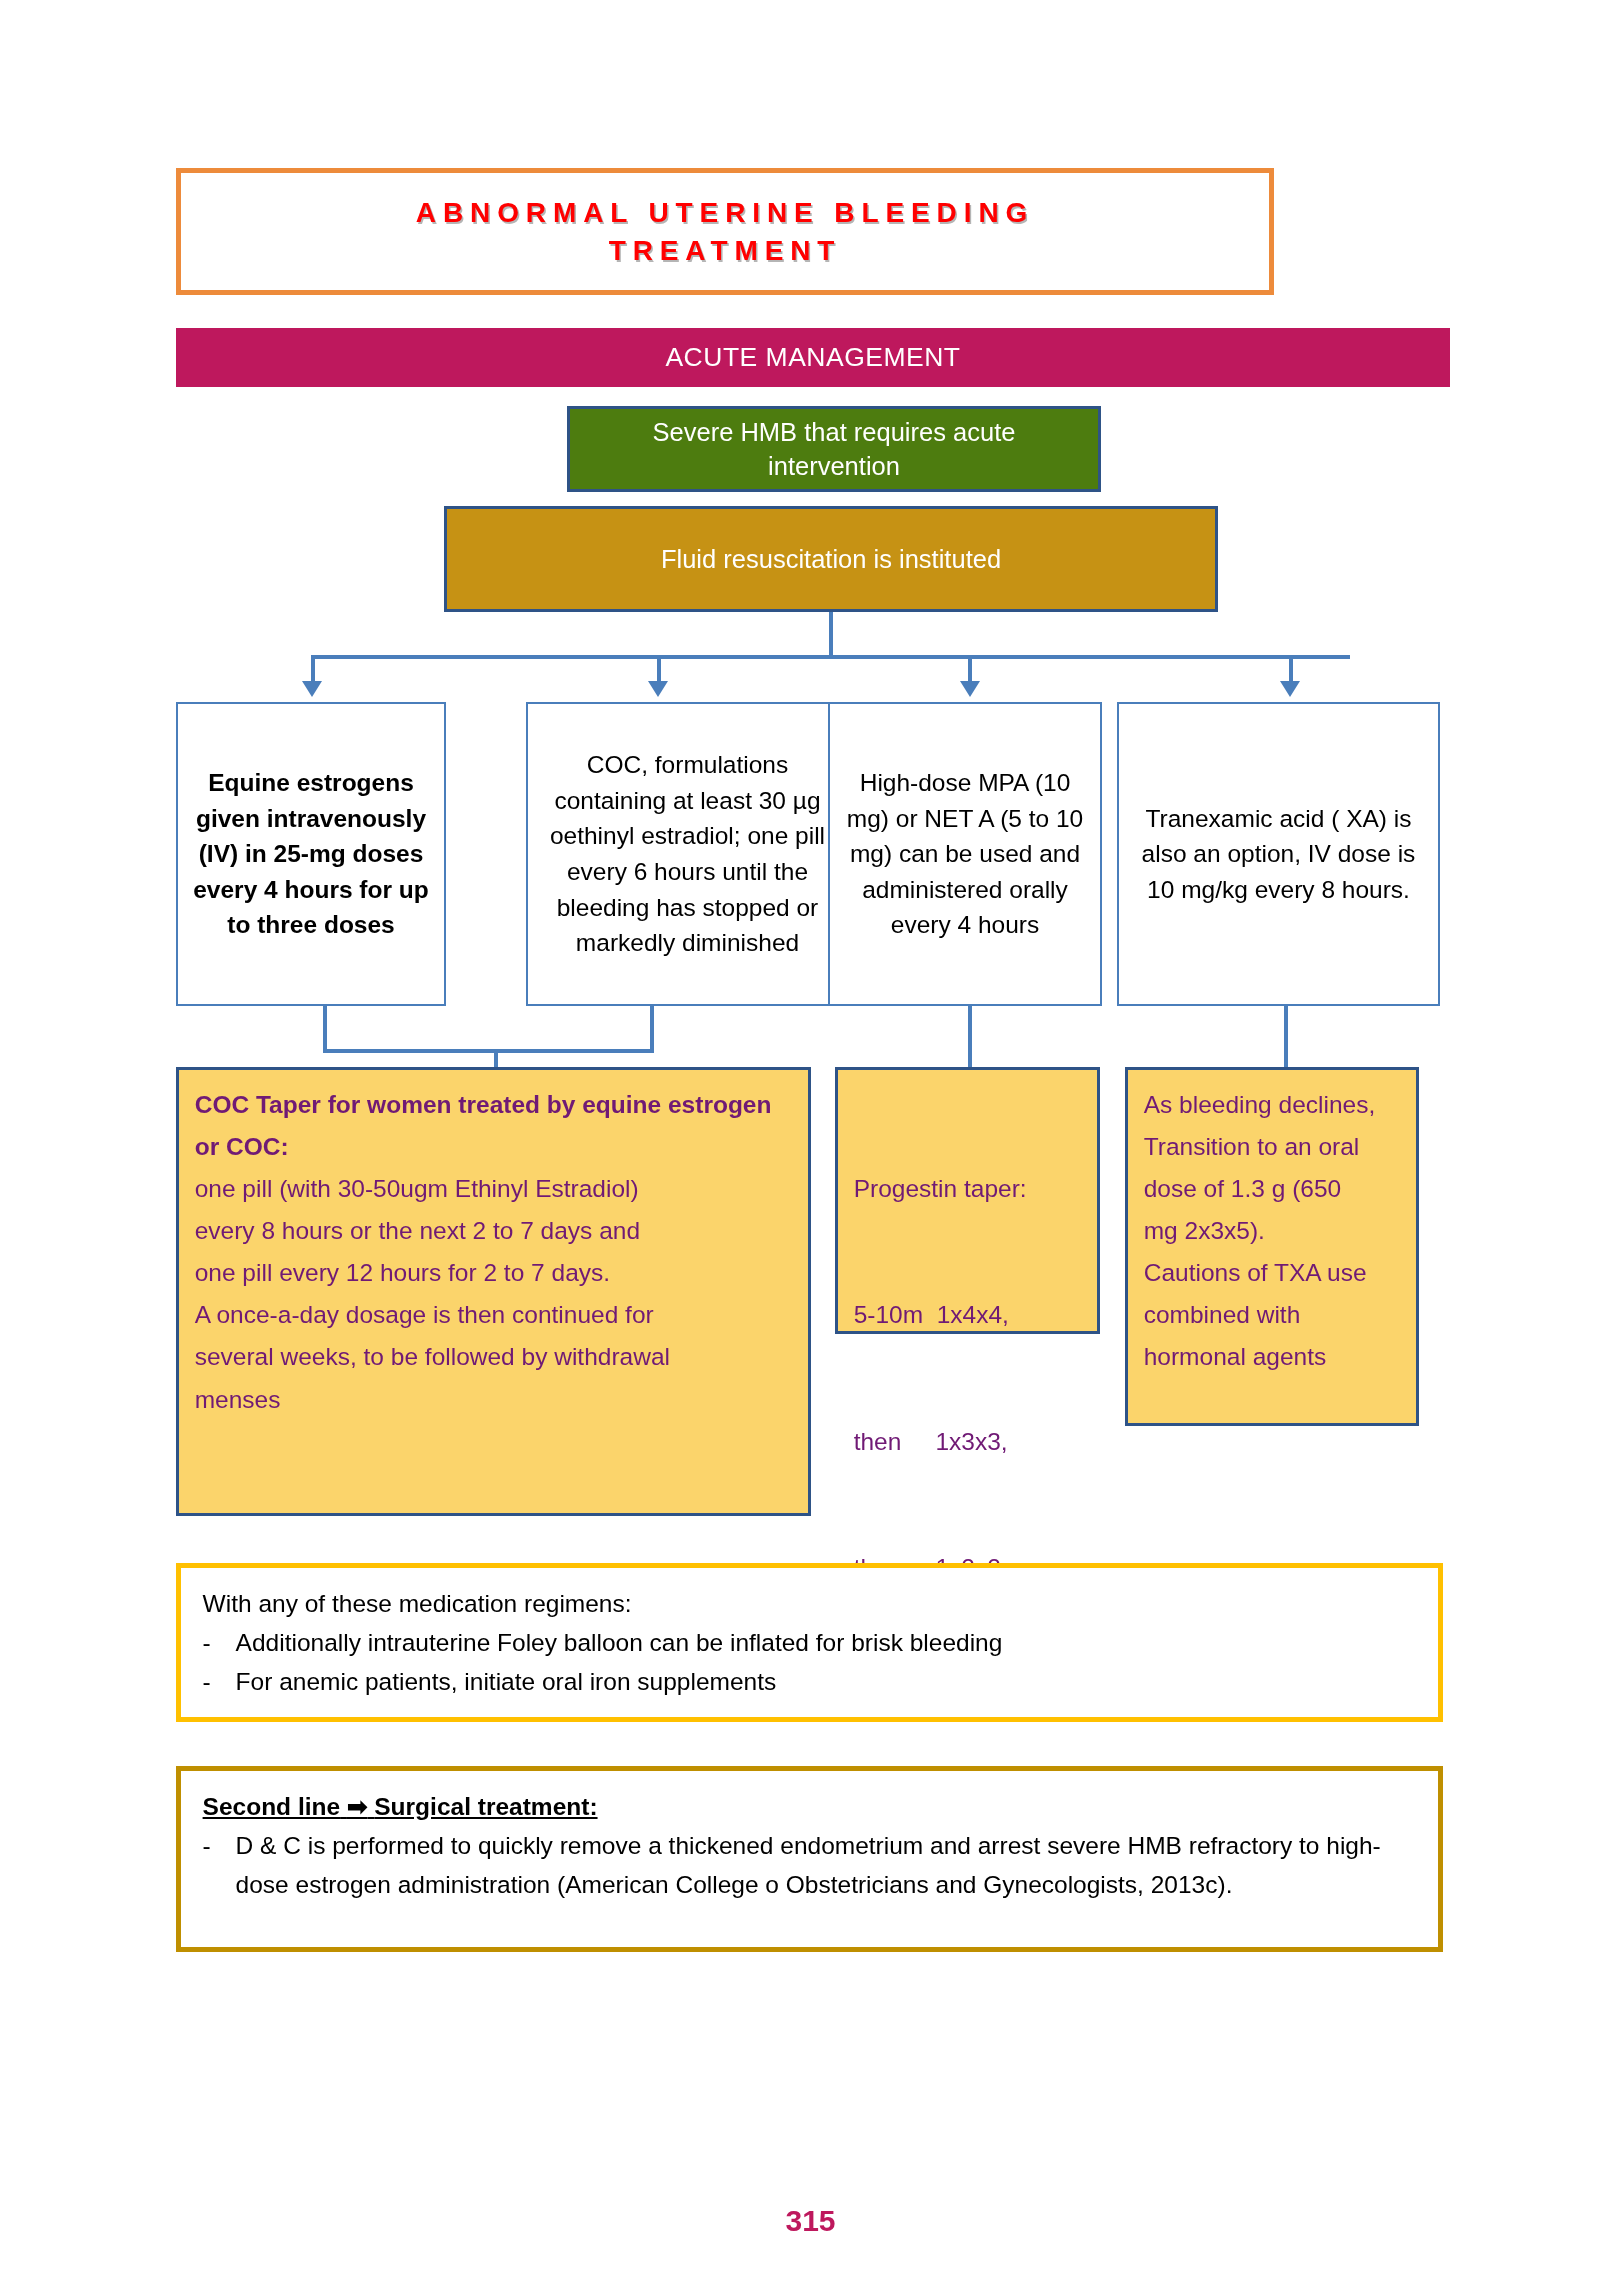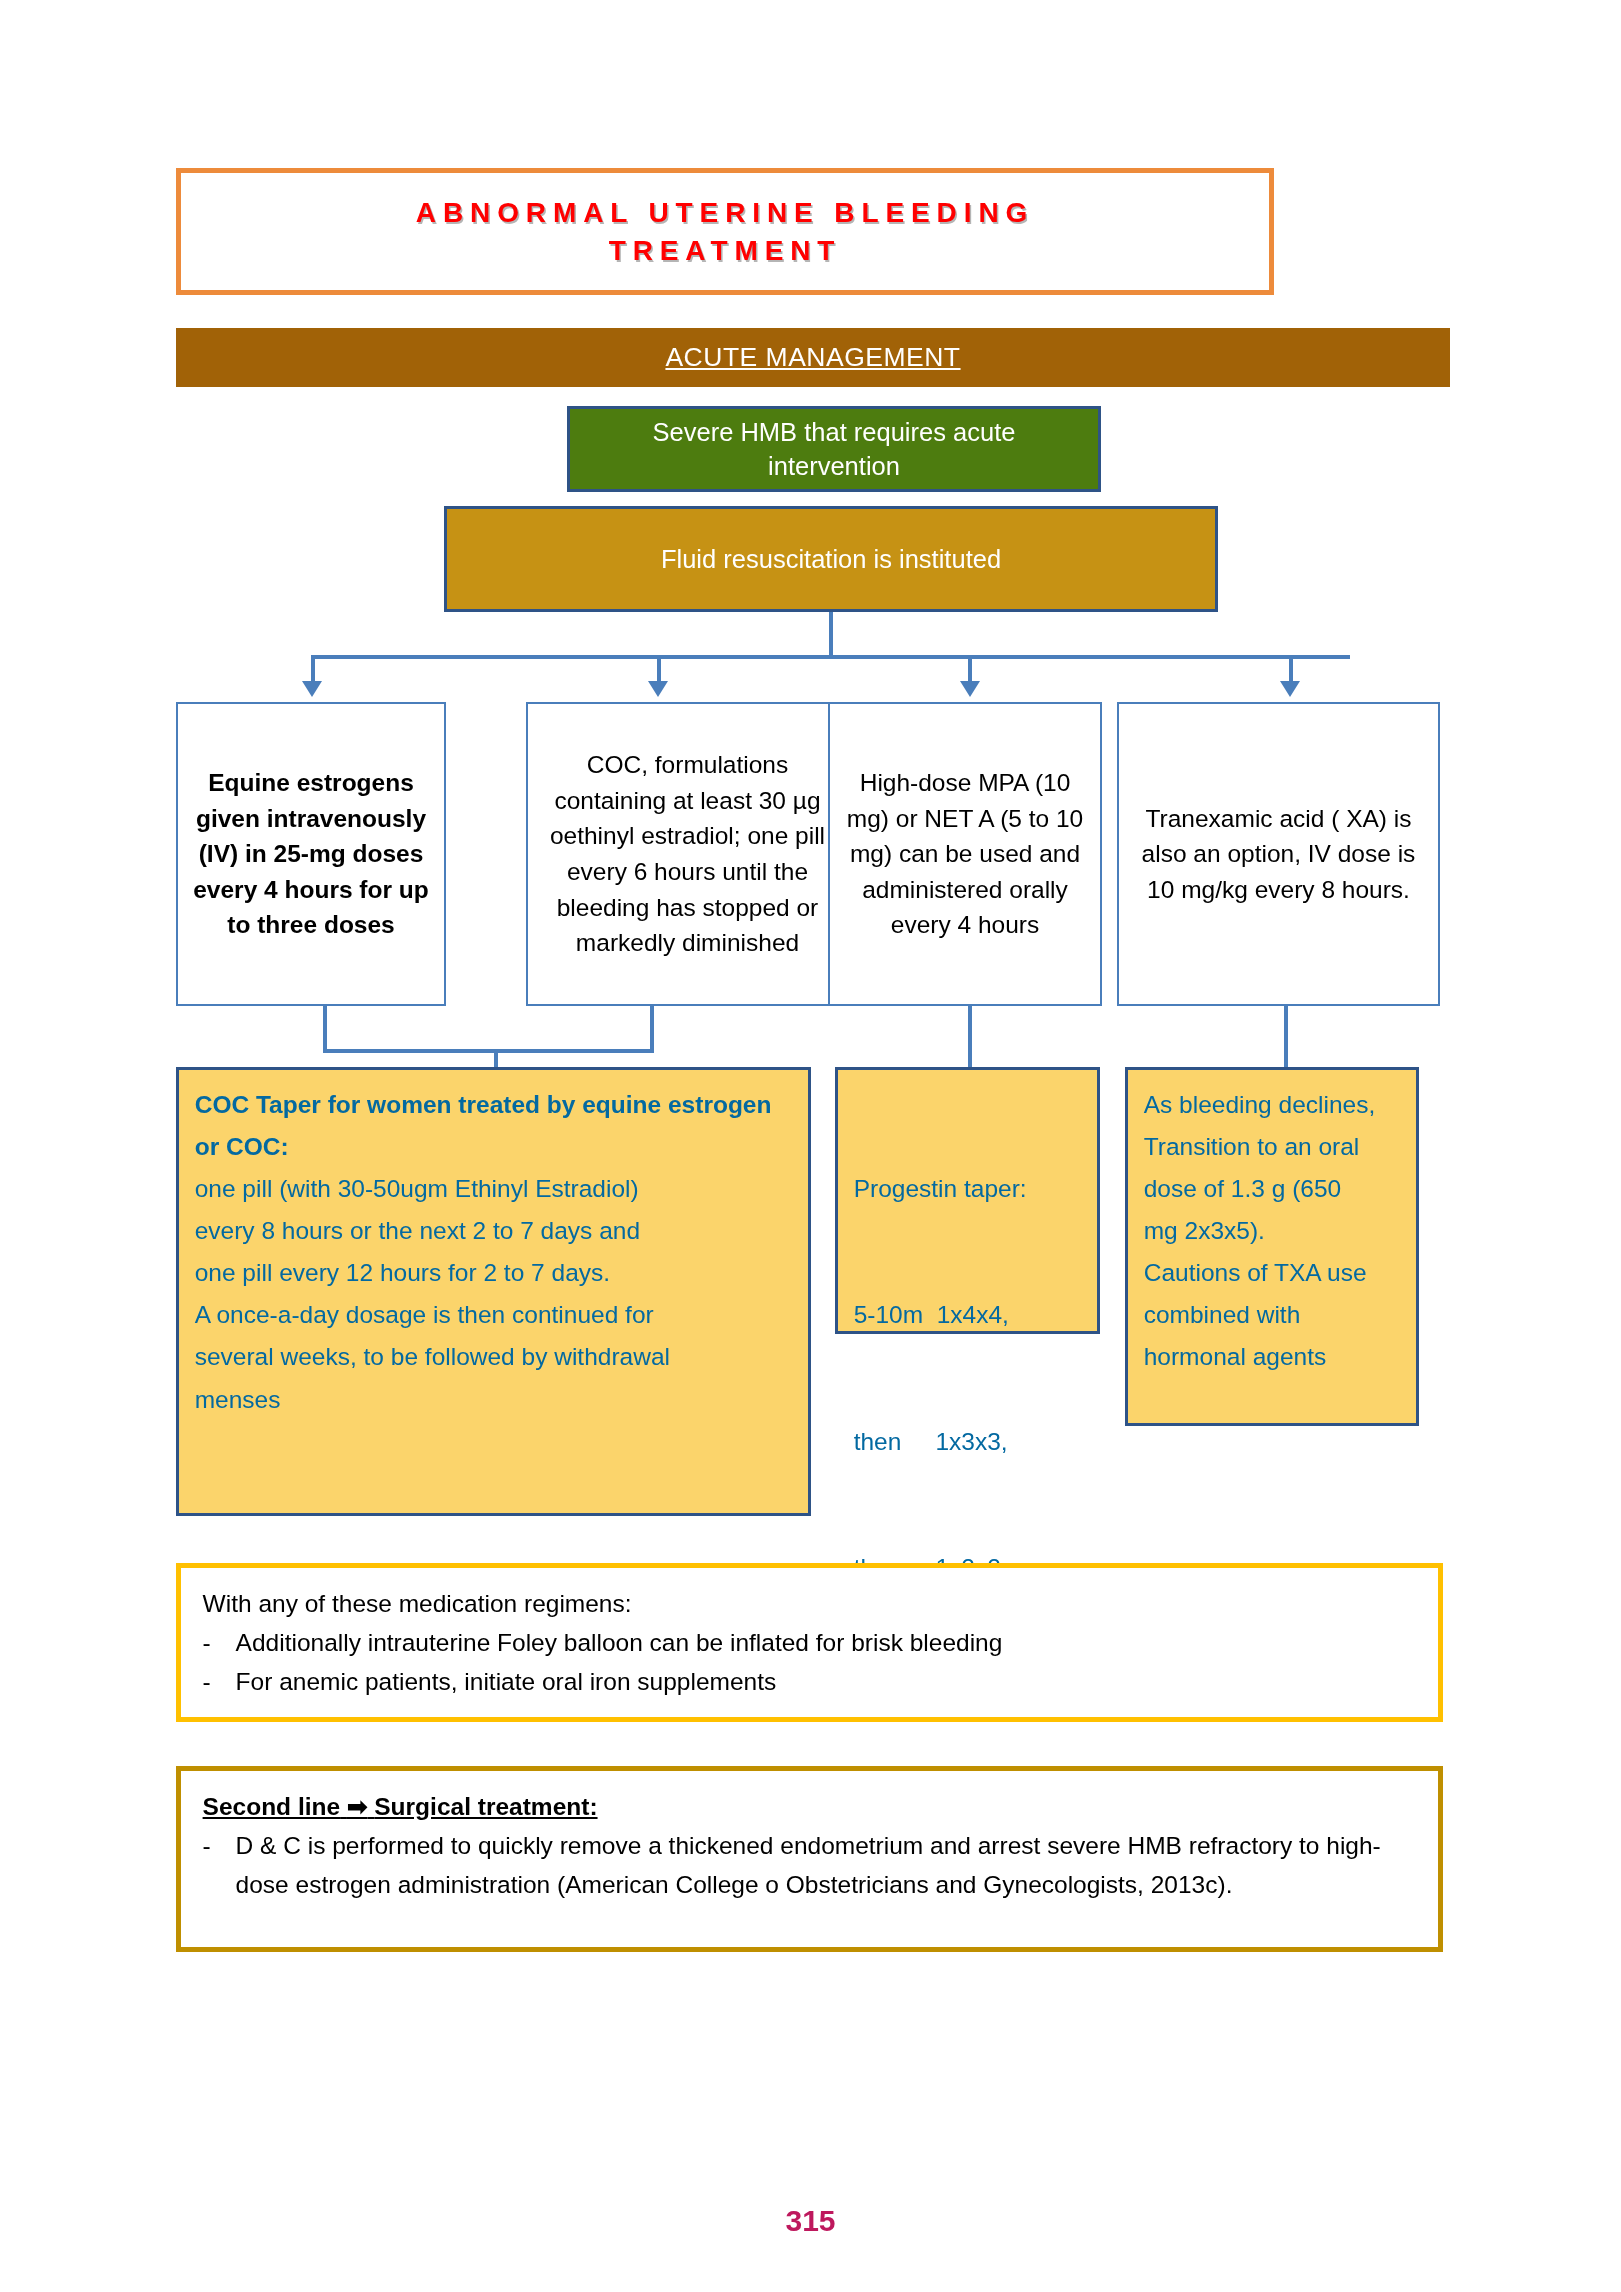--- a/index.html
+++ b/index.html
@@ -48,28 +48,27 @@
     text-shadow: 1.5px 1.5px 0 rgba(120,120,120,0.55);
   }
 
   
   .acute-bar {
     position: absolute;
     left: 176px;
     top: 312px;
     width: 1274px;
     height: 59px;
-    background: #a16207;
+    background: #be185d;
     color: #ffffff;
     font-size: 26.5px;
     display: flex;
     align-items: center;
     justify-content: center;
     letter-spacing: 0.5px;
-    text-decoration: underline;
   }
 
   
   .hmb-box {
     position: absolute;
     left: 567px;
     top: 390px;
     width: 534px;
     height: 86px;
     background: #4d7c0f;
@@ -139,21 +138,21 @@
   .opt-box.bold { font-weight: 700; }
 
   
   .yellow-box {
     position: absolute;
     background: #FBD46B;
     border: 3.9px solid #2E5387;
     box-sizing: border-box;
     font-size: 24.5px;
     line-height: 1.72;
-    color: #0369a1;
+    color: #701a75;
     padding: 13.7px 15.7px;
   }
   .yellow-box .hd { font-weight: 700; }
 
   
   .note-box {
     position: absolute;
     background: #ffffff;
     box-sizing: border-box;
     font-size: 24.5px;

